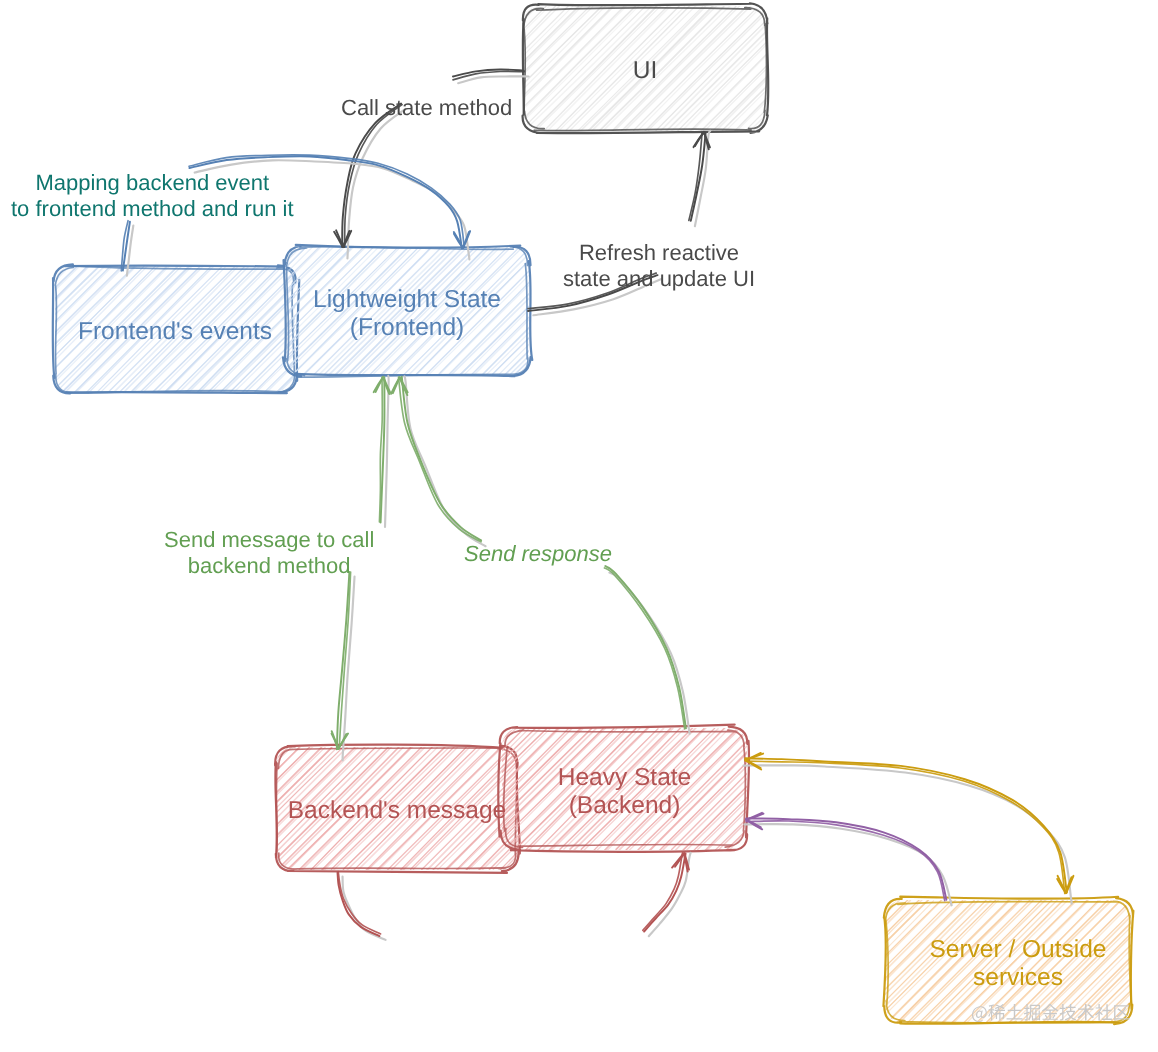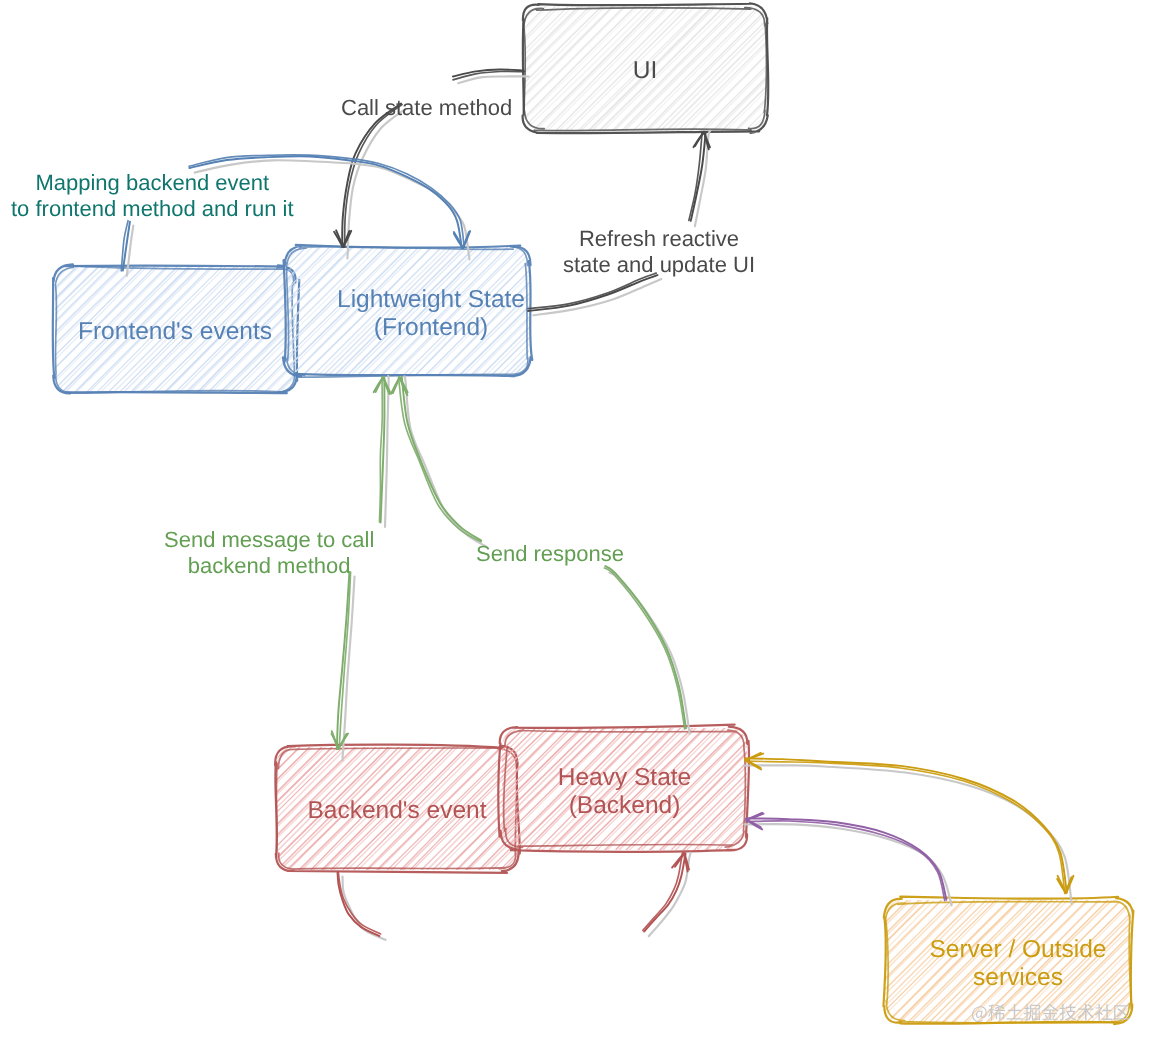--- a/index.html
+++ b/index.html
@@ -595,28 +595,28 @@
         <path d="M373 797V491C373 332 366 114 271 -41C288 -48 318 -69 330 -82C430 80 443 324 443 491V546H928V797ZM443 733H858V610H443ZM493 476V254H669V23H539V197H477V-80H539V-38H871V-75H934V197H871V23H733V254H918V477H854V315H733V528H669V315H555V476ZM167 839V638H42V568H167V363L28 321L47 249L167 288V7C167 -7 162 -11 150 -11C138 -12 99 -12 56 -10C65 -31 75 -62 77 -80C141 -81 179 -78 203 -66C228 -55 237 -34 237 7V311L347 347L336 416L237 385V568H345V638H237V839Z" transform="translate(2946 0)"></path>
         <path d="M202 217C242 160 282 83 294 33L359 61C346 111 304 186 263 241ZM726 243C700 187 654 107 618 57L674 33C712 79 758 152 797 215ZM73 18V-48H928V18H535V268H880V334H535V468H750V530C805 490 862 454 917 426C930 448 949 475 967 493C810 562 637 697 530 841H454C376 716 210 568 37 481C54 465 74 438 84 421C141 451 197 487 249 526V468H456V334H119V268H456V18ZM496 768C555 690 645 606 743 535H262C359 609 443 692 496 768Z" transform="translate(3946 0)"></path>
         <path d="M614 840V683H378V613H614V462H398V393H431L428 392C468 285 523 192 594 116C512 56 417 14 320 -12C335 -28 353 -59 361 -79C464 -48 562 -1 648 64C722 -1 812 -50 916 -81C927 -61 948 -32 965 -16C865 10 778 54 705 113C796 197 868 306 909 444L861 465L847 462H688V613H929V683H688V840ZM502 393H814C777 302 720 225 650 162C586 227 537 305 502 393ZM178 840V638H49V568H178V348C125 333 77 320 37 311L59 238L178 273V11C178 -4 173 -9 159 -9C146 -9 103 -9 56 -8C65 -28 76 -59 79 -77C148 -78 189 -75 216 -64C242 -52 252 -32 252 11V295L373 332L363 400L252 368V568H363V638H252V840Z" transform="translate(4946 0)"></path>
         <path d="M607 776C669 732 748 667 786 626L843 680C803 720 723 781 661 823ZM461 839V587H67V513H440C351 345 193 180 35 100C54 85 79 55 93 35C229 114 364 251 461 405V-80H543V435C643 283 781 131 902 43C916 64 942 93 962 109C827 194 668 358 574 513H928V587H543V839Z" transform="translate(5946 0)"></path>
         <path d="M659 832V513H445V441H659V22H405V-51H971V22H736V441H949V513H736V832ZM214 840V652H55V583H334C265 450 140 324 21 253C33 239 52 205 60 185C111 219 164 262 214 311V-80H288V337C333 294 388 239 414 209L460 270C436 292 346 370 300 407C353 475 399 549 431 627L389 655L375 652H288V840Z" transform="translate(6946 0)"></path>
         <path d="M271 550C348 501 430 442 506 381C423 289 329 210 230 150C247 137 277 108 290 92C386 157 480 239 564 334C648 262 721 190 768 130L828 187C778 248 700 320 612 391C676 470 734 556 782 647L709 672C667 589 614 510 554 437C479 495 398 551 324 597ZM94 779V-82H169V-24H952V48H169V706H929V779Z" transform="translate(7946 0)"></path>
       </g>
     </svg>
 <div class="boxlbl" style="color: rgb(74, 74, 74); left: 523px; width: 244px; top: 57px;">UI</div>
     <div class="boxlbl" style="color: rgb(86, 129, 180); left: 55px; width: 240px; top: 318px;">Frontend's events</div>
-    <div class="boxlbl" style="color: rgb(86, 129, 180); left: 285px; width: 244px; top: 285.5px; padding-left: 24px;">Lightweight State
+    <div class="boxlbl" style="color: rgb(86, 129, 180); left: 285px; width: 244px; top: 285.5px;">Lightweight State
 (Frontend)</div>
-    <div class="boxlbl" style="color: rgb(179, 84, 84); left: 276px; width: 242px; top: 797px;">Backend's event</div>
+    <div class="boxlbl" style="color: rgb(179, 84, 84); left: 276px; width: 242px; top: 797px;">Backend's message</div>
     <div class="boxlbl" style="color: rgb(179, 84, 84); left: 502px; width: 245px; top: 763.5px;">Heavy State
 (Backend)</div>
     <div class="boxlbl" style="color: rgb(203, 156, 15); left: 885px; width: 266px; top: 936px;">Server / Outside
 services</div>
     <div class="lbl" style="color: rgb(74, 74, 74); left: 341px; top: 80px; margin-top: 15px;">Call state method</div>
     <div class="lbl" style="color: #0f766e; left: 11px; top: 170px;">Mapping backend event
 to frontend method and run it</div>
-    <div class="lbl" style="color: rgb(74, 74, 74); left: 563px; top: 226px;">Refresh reactive
+    <div class="lbl" style="color: rgb(74, 74, 74); left: 563px; top: 240px;">Refresh reactive
 state and update UI</div>
     <div class="lbl" style="color: rgb(98, 159, 82); left: 164px; top: 527px;">Send message to call
 backend method</div>
-    <div class="lbl" style="color: rgb(98, 159, 82); left: 476px; top: 541px;">Send response</div>
+    <div class="lbl" style="color: rgb(98, 159, 82); left: 464px; top: 541px; font-style: italic;">Send response</div>
   </div>
 
 </body></html>

